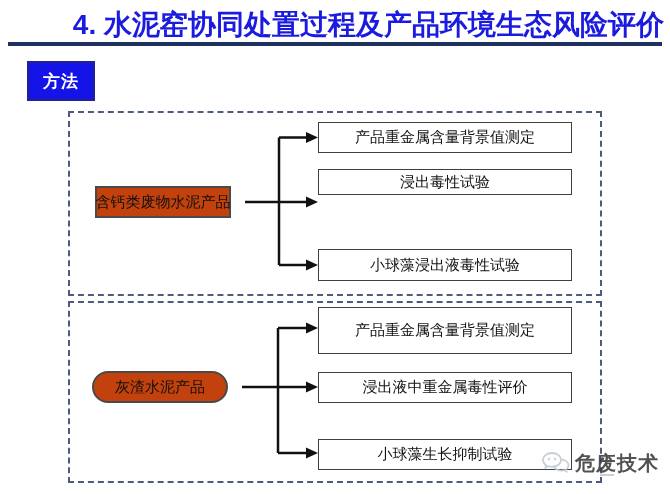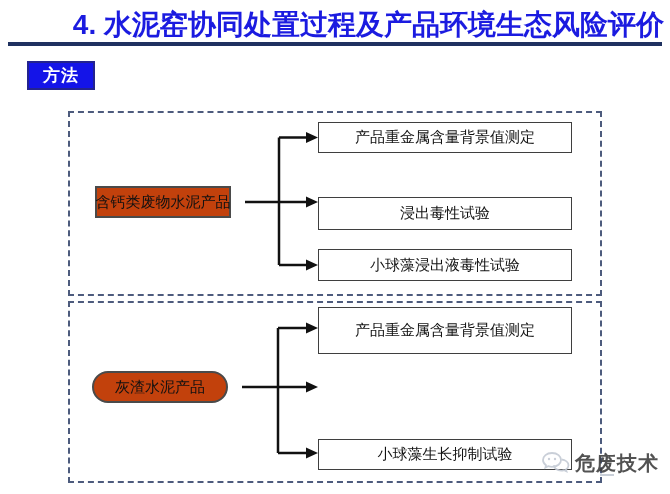--- a/index.html
+++ b/index.html
@@ -13,21 +13,21 @@
   .slide-title {
     position: absolute; left: 14px; top: 6px; width: 650px;
     font-size: 28px; font-weight: bold; color: #1b1be0;
     letter-spacing: 0px; white-space: nowrap; text-align: right;
   }
   .title-rule {
     position: absolute; left: 8px; top: 42px; width: 654px; height: 4px;
     background: #1f3160;
   }
   .method-badge {
-    position: absolute; left: 27px; top: 61px; width: 68px; height: 29px;
+    position: absolute; left: 27px; top: 61px; width: 68px; height: 40px;
     background: #1414e8; border: 2px solid #23238f;
     color: #ffffff; font-size: 17px; font-weight: bold;
     display: flex; align-items: center; justify-content: center;
     letter-spacing: 1px;
   }
   .panel {
     position: absolute; left: 68px; width: 534px;
     border: 2px dashed #4d5b7d; background: #fff;
   }
   .panel-1 { top: 111px; height: 185px; }
@@ -74,40 +74,41 @@
       <path d="M209 152 H236"></path>
     </g>
     <g fill="#111" stroke="none">
       <polygon points="236,19 236,30 248,24.5"></polygon>
       <polygon points="236,83.5 236,94.5 248,89"></polygon>
       <polygon points="236,146.5 236,157.5 248,152"></polygon>
     </g>
   </svg>
   <div class="node source-node" style="left:25px; top:73px;">含钙类废物水泥产品</div>
   <div class="node target-node" style="left:248px; top:9px; height:31px;">产品重金属含量背景值测定</div>
-  <div class="node target-node" style="left:248px; top:84px; height:33px;">浸出毒性试验</div>
+  <div class="node target-node" style="left:248px; top:56px; height:26px;">浸出毒性试验</div>
   <div class="node target-node" style="left:248px; top:136px; height:32px;">小球藻浸出液毒性试验</div>
 </div>
 
 <div class="panel panel-2">
   <svg class="arrow-layer" width="530" height="178" viewBox="0 0 530 178">
     <g stroke="#111" stroke-width="2.5" fill="none">
       <path d="M172 84 H236"></path>
       <path d="M208 25 V150"></path>
       <path d="M208 25 H236"></path>
       <path d="M208 150 H236"></path>
     </g>
     <g fill="#111" stroke="none">
       <polygon points="236,19.5 236,30.5 248,25"></polygon>
       <polygon points="236,78.5 236,89.5 248,84"></polygon>
       <polygon points="236,144.5 236,155.5 248,150"></polygon>
     </g>
   </svg>
   <div class="node source-node" style="left:22px; top:68px;border-radius:16px;">灰渣水泥产品</div>
   <div class="node target-node" style="left:248px; top:4px; height:47px;">产品重金属含量背景值测定</div>
+  <div class="node target-node" style="left:248px; top:69px; height:31px;">浸出液中重金属毒性评价</div>
   <div class="node target-node" style="left:248px; top:136px; height:31px;">小球藻生长抑制试验</div>
 </div>
 
 <div class="watermark">
   <svg width="30" height="24" viewBox="0 0 30 24">
     <g fill="none" stroke="#c4cad4" stroke-width="1.8">
       <path d="M11 2 C5.5 2 2 5.2 2 9 C2 11.2 3.2 13 5 14.2 L4.4 16.6 L7.2 15.2 C8.3 15.6 9.6 15.8 11 15.8 C16.5 15.8 20 12.7 20 9 C20 5.2 16.5 2 11 2 Z"></path>
       <path d="M20.5 8.5 C24.5 8.8 27.5 11.2 27.5 14.2 C27.5 16 26.4 17.5 25 18.4 L25.5 20.4 L23.2 19.2 C22.3 19.5 21.3 19.7 20.2 19.7 C16 19.7 13 17.2 13 14.2"></path>
     </g>
     <g fill="#c4cad4">

